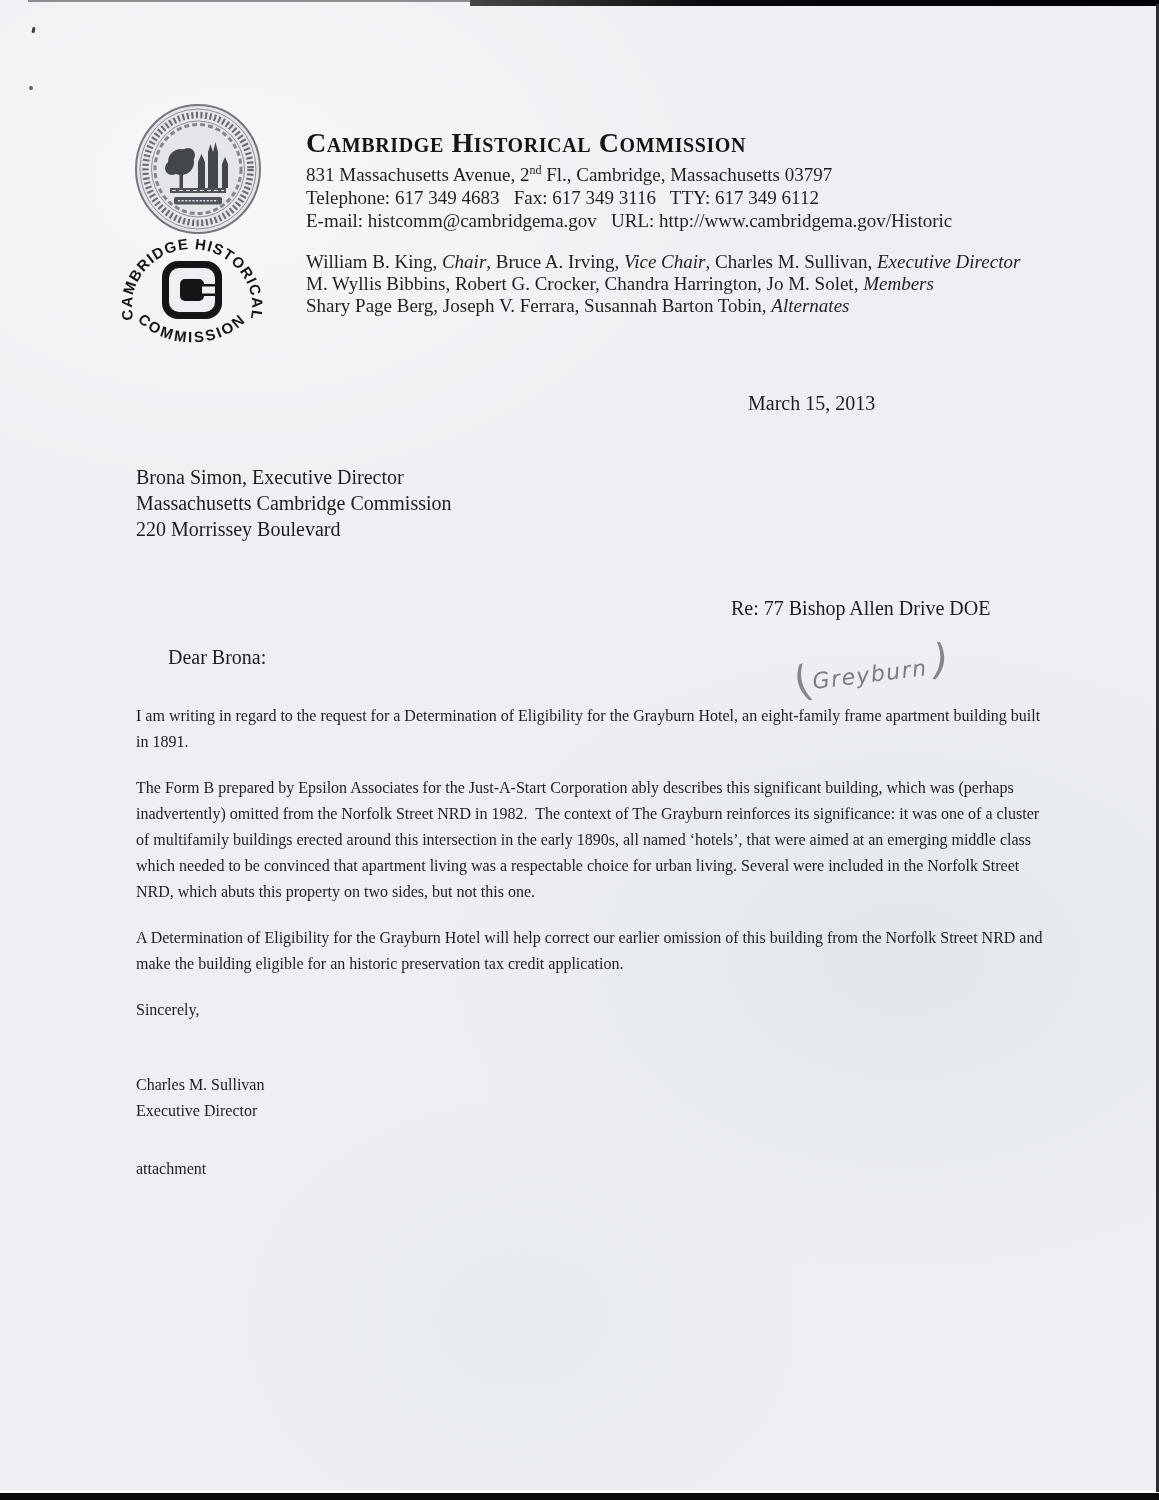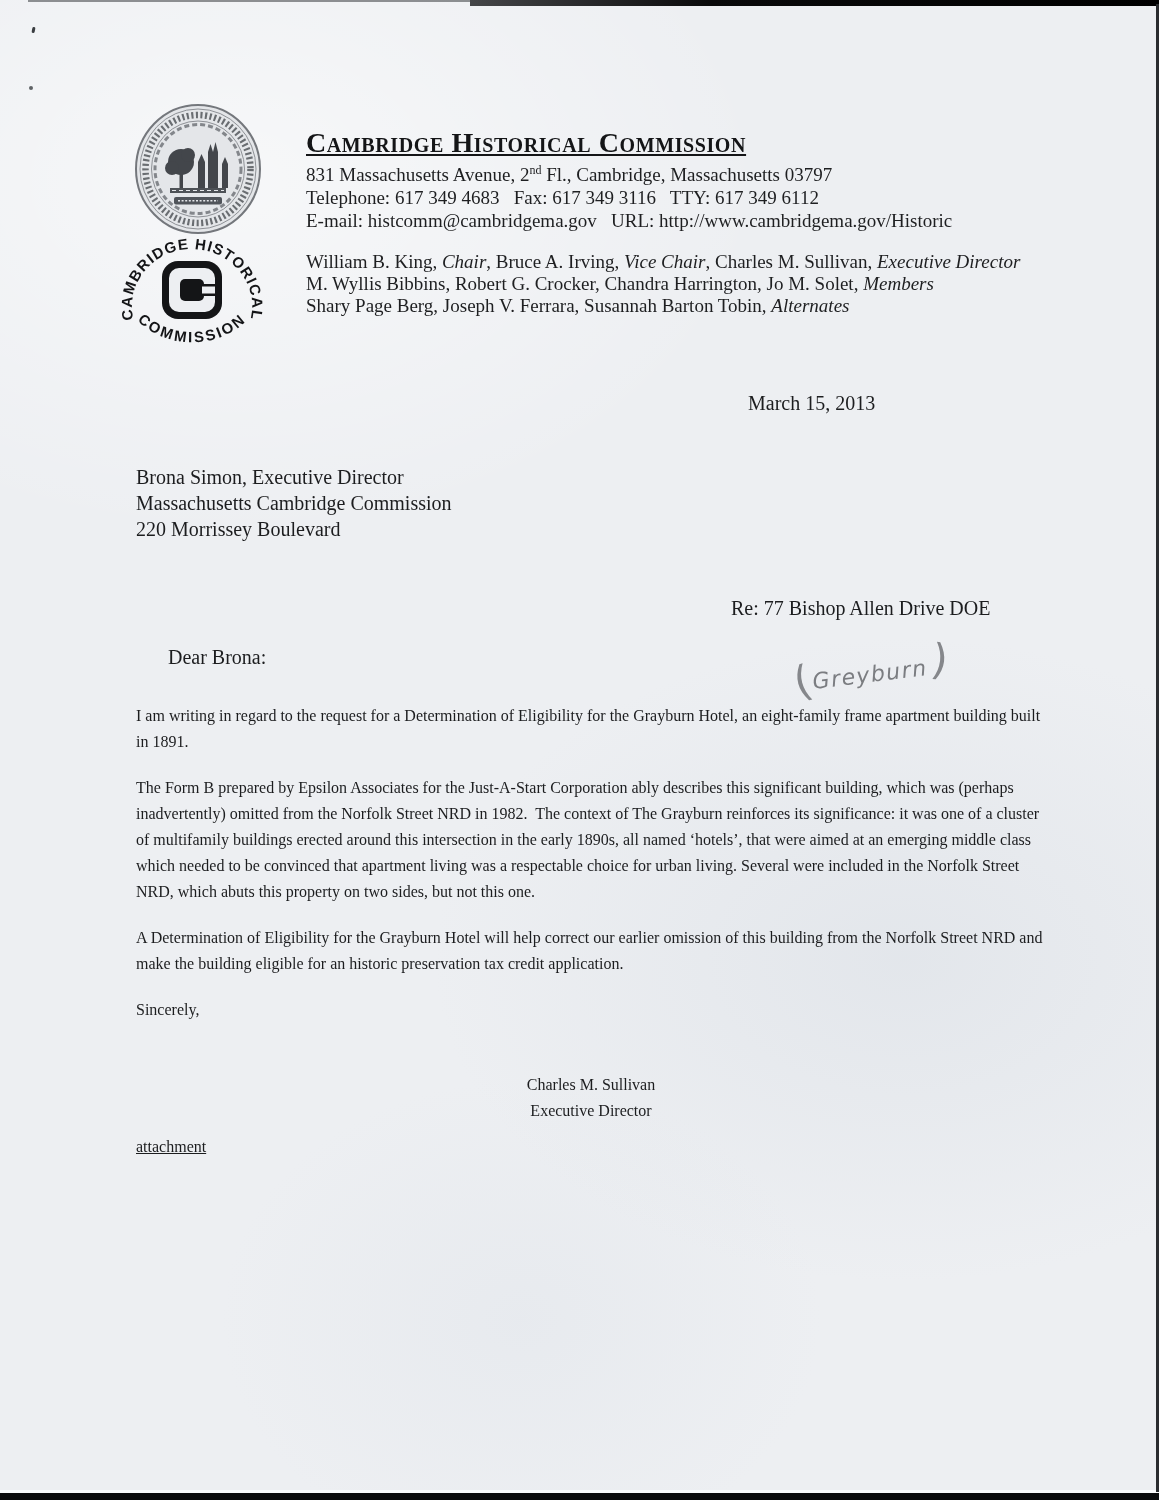--- a/index.html
+++ b/index.html
@@ -25,38 +25,38 @@
   .speck{position:absolute;background:#3a3d41;}
   .speck-1{left:32px;top:27px;width:3px;height:6px;border-radius:2px;transform:rotate(12deg);}
   .speck-2{left:29px;top:86px;width:4px;height:4px;border-radius:50%;opacity:.8;}
 
   
   .seal{position:absolute;left:134px;top:102px;}
   .chc-logo{position:absolute;left:118px;top:233px;}
   .lh-text{position:absolute;left:306px;top:126px;width:740px;}
   .lh-title{
     font-size:28px;font-weight:700;letter-spacing:.6px;
-    font-variant:small-caps;color:#141517;line-height:34px;margin:0 0 3px 0;text-decoration:underline;
+    font-variant:small-caps;color:#141517;line-height:34px;margin:0 0 3px 0;
   }
   .lh-line{font-size:19px;line-height:23px;color:#1e1f21;white-space:pre-wrap;}
   .lh-line sup{font-size:12px;line-height:0;}
   .board{margin-top:19px;}
   .board .lh-line{line-height:22px;}
   .it{font-style:italic;}
 
   
   .date{position:absolute;left:748px;top:392px;font-size:20px;}
   .recipient{position:absolute;left:136px;top:464px;font-size:20px;line-height:26px;}
   .re-line{position:absolute;left:731px;top:597px;font-size:20px;}
   .salutation{position:absolute;left:136px;top:646px;font-size:20px;margin-left:32px;}
   .body{position:absolute;left:136px;top:703px;width:910px;font-size:16px;line-height:26px;}
   .body p{margin:0 0 20px 0;white-space:pre-wrap;}
-  .signature{margin-top:49px;text-align:center;}
+  .signature{margin-top:49px;}
   .sig-line{line-height:26px;}
-  .attachment{margin-top:10px;text-decoration:underline;}
+  .attachment{margin-top:32px;}
 
   
   .annotation{
     position:absolute;left:793px;top:652px;
     color:#7b7d81;transform:rotate(-5deg);
     font-family:"DejaVu Sans", sans-serif;
     display:flex;align-items:center;
   }
   .annotation .paren{font-size:42px;font-weight:400;line-height:40px;color:#85878b;}
   .annotation .paren.open{transform:rotate(-10deg) translateY(4px);}

